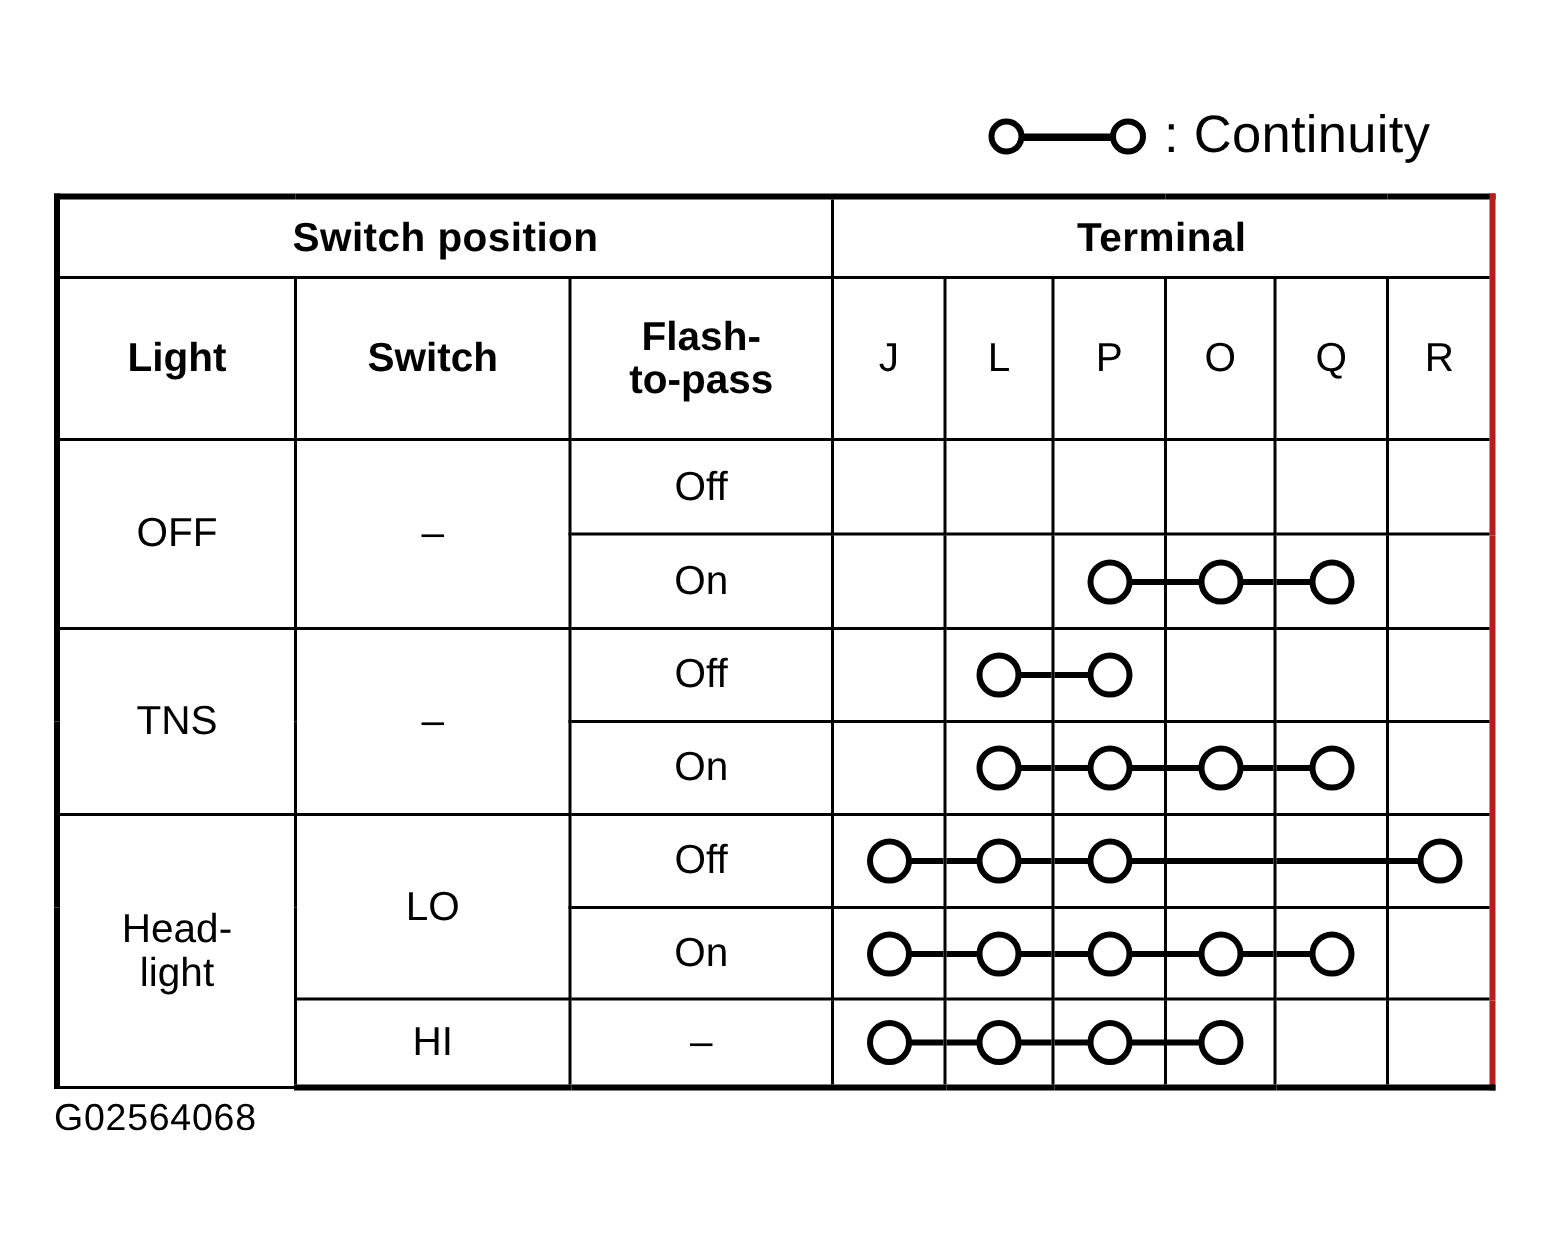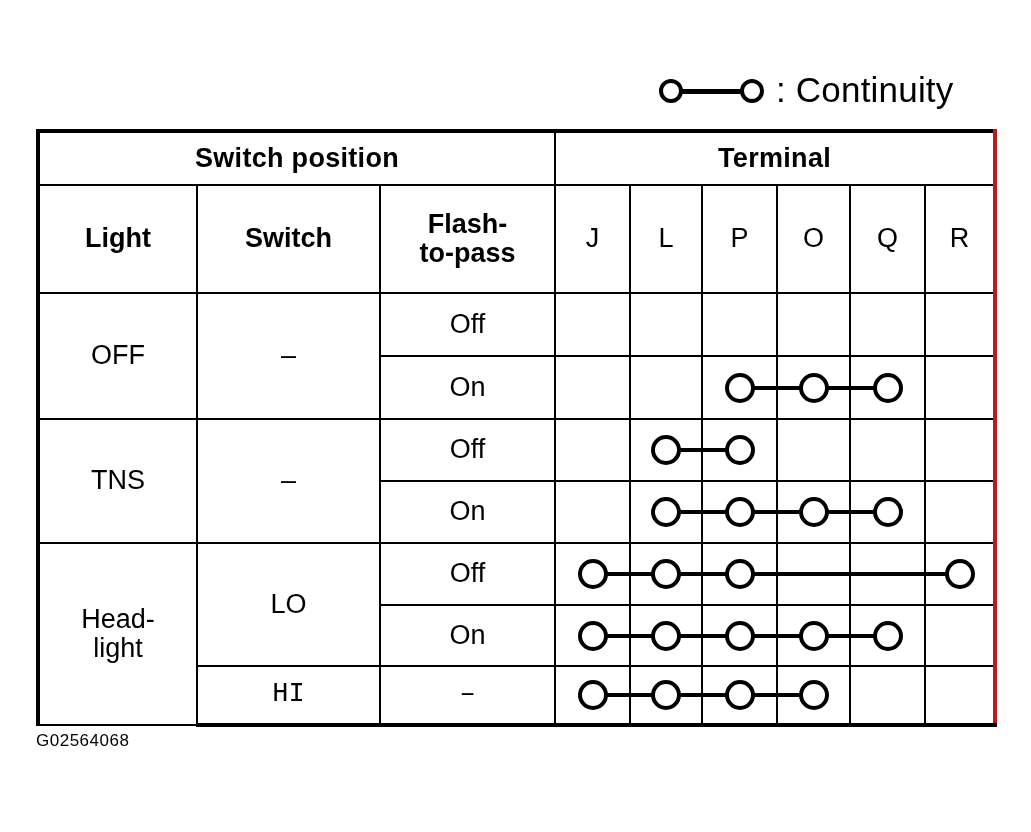--- a/index.html
+++ b/index.html
@@ -14,36 +14,36 @@
   #legend .lg-sym .bar{position:absolute;left:24px;top:17px;width:66px;height:5px;background:#000;z-index:1;}
   #legend .lg-txt{font-size:35px;letter-spacing:.2px;margin-left:6px;white-space:nowrap;}
 
   
   #tbl-wrap{position:absolute;left:36px;top:116px;width:957px;height:598px;margin-top:13px;}
   table.grid{border-collapse:collapse;width:957px;height:598px;table-layout:fixed;}
   table.grid td{border:2px solid #000;text-align:center;vertical-align:middle;padding:0;font-size:27px;line-height:1.08;}
   table.grid td.thick-l{border-left:4px solid #000;}
   table.grid td.thick-r{border-right:4px solid #b91c1c;}
   table.grid td.thick-t{border-top:4px solid #000;}
-  table.grid td.thick-b{border-bottom:4px solid #000;font-family:Liberation Mono, monospace;}
+  table.grid td.thick-b{border-bottom:4px solid #000;}
   td.hdr-group{font-size:30px;font-weight:bold;letter-spacing:.3px;}
   td.hdr-col{font-size:29px;font-weight:bold;}
   td.hdr-term{font-size:29px;font-weight:normal;}
   td.lbl{font-size:29px;}
   td.sub{font-size:27px;}
   td.term{position:relative;}
 
   
   .node{position:absolute;left:50%;top:50%;transform:translate(-50%,-50%);width:30px;height:30px;border:4px solid #000;border-radius:50%;box-sizing:border-box;background:#fff;z-index:3;}
   .wire-r{position:absolute;left:50%;top:50%;transform:translateY(-50%);width:50%;height:4px;background:#000;z-index:1;}
   .wire-l{position:absolute;right:50%;top:50%;transform:translateY(-50%);width:50%;height:4px;background:#000;z-index:1;}
   .wire-full{position:absolute;left:0;top:50%;transform:translateY(-50%);width:100%;height:4px;background:#000;z-index:1;}
 
   
-  #caption{position:absolute;left:36px;top:731px;font-size:17px;letter-spacing:.5px;}
+  #caption{position:absolute;left:36px;top:731px;font-size:25px;letter-spacing:.5px;}
 </style>
 </head>
 <body>
 
 <div id="legend">
   <div class="lg-sym">
     <div class="circ c1"></div>
     <div class="bar"></div>
     <div class="circ c2"></div>
   </div>

